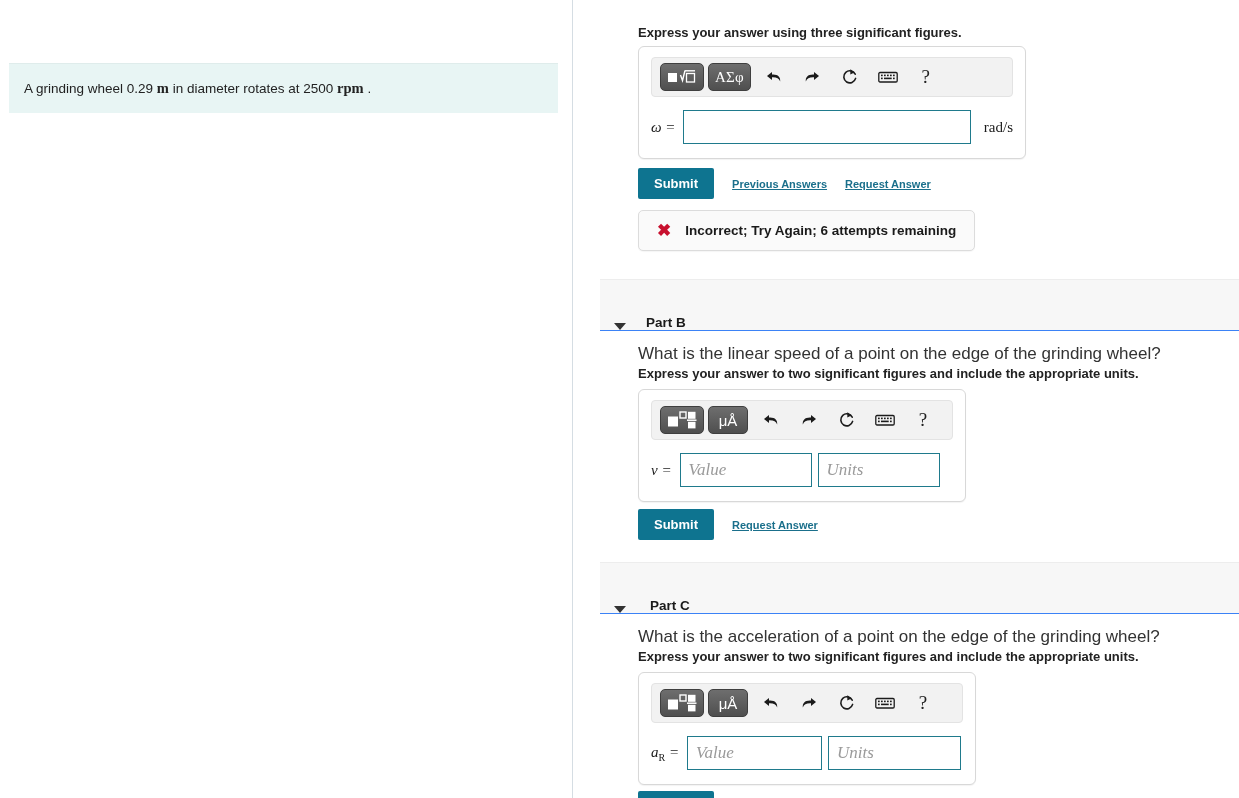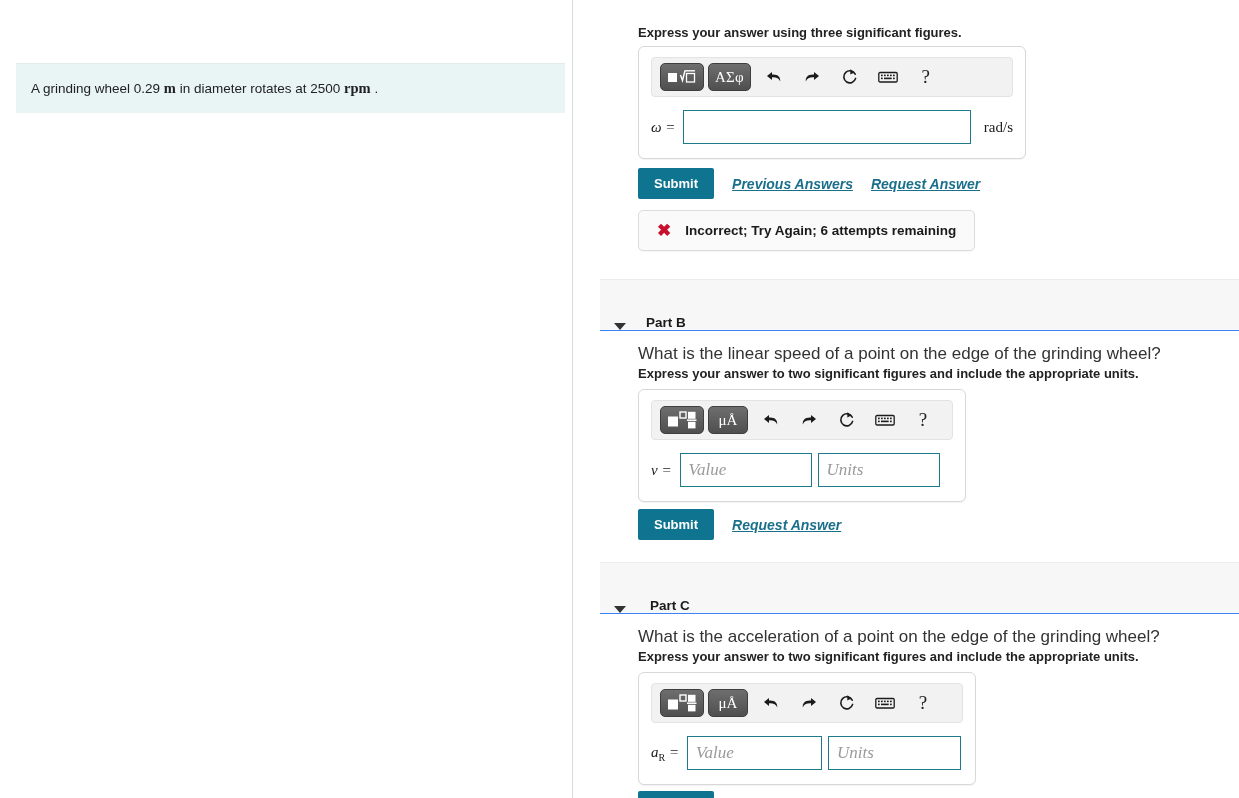--- a/index.html
+++ b/index.html
@@ -24,21 +24,21 @@
   .left-col {
     position: absolute;
     left: 0; top: 0;
     width: 573px;
     height: 798px;
     background: #ffffff;
     border-right: 1px solid #d5dde3;
   }
   .problem-box {
     position: absolute;
-    left: 16px;
+    left: 9px;
     top: 63px;
     width: 549px;
     padding: 14px 14px 14px 15px;
     background: #e8f5f4;
     border-top: 1px solid #dfeceb;
     font-size: 13.5px;
     color: #222222;
     line-height: 1.45;
   }
   .problem-box .mathvar {
@@ -99,21 +99,21 @@
     color: #ffffff;
     padding: 0 6px;
     cursor: pointer;
   }
   .tb-btn.greek {
     font-family: "Liberation Serif", serif;
     font-size: 15px;
     letter-spacing: 0.2px;
   }
   .tb-btn.units {
-    font-family: Liberation Serif, serif;
+    font-family: Liberation Sans, sans-serif;
     font-size: 15px;
   }
 
   .tb-icon {
     width: 30px;
     height: 26px;
     display: inline-flex;
     align-items: center;
     justify-content: center;
     cursor: pointer;
@@ -175,25 +175,24 @@
     border: none;
     border-radius: 2px;
     font-family: "Liberation Sans", sans-serif;
     font-size: 13px;
     font-weight: bold;
     padding: 8px 16px;
     cursor: pointer;
   }
   .link {
     color: #1a6f8b;
-    font-size: 14px;
+    font-size: 11px;
     font-weight: bold;
     text-decoration: underline;
     cursor: pointer;
-    font-style: italic;
   }
   .actions {
     display: flex;
     align-items: center;
     gap: 18px;
   }
 
   .feedback {
     border: 1px solid #dcdcdc;
     border-radius: 5px;

